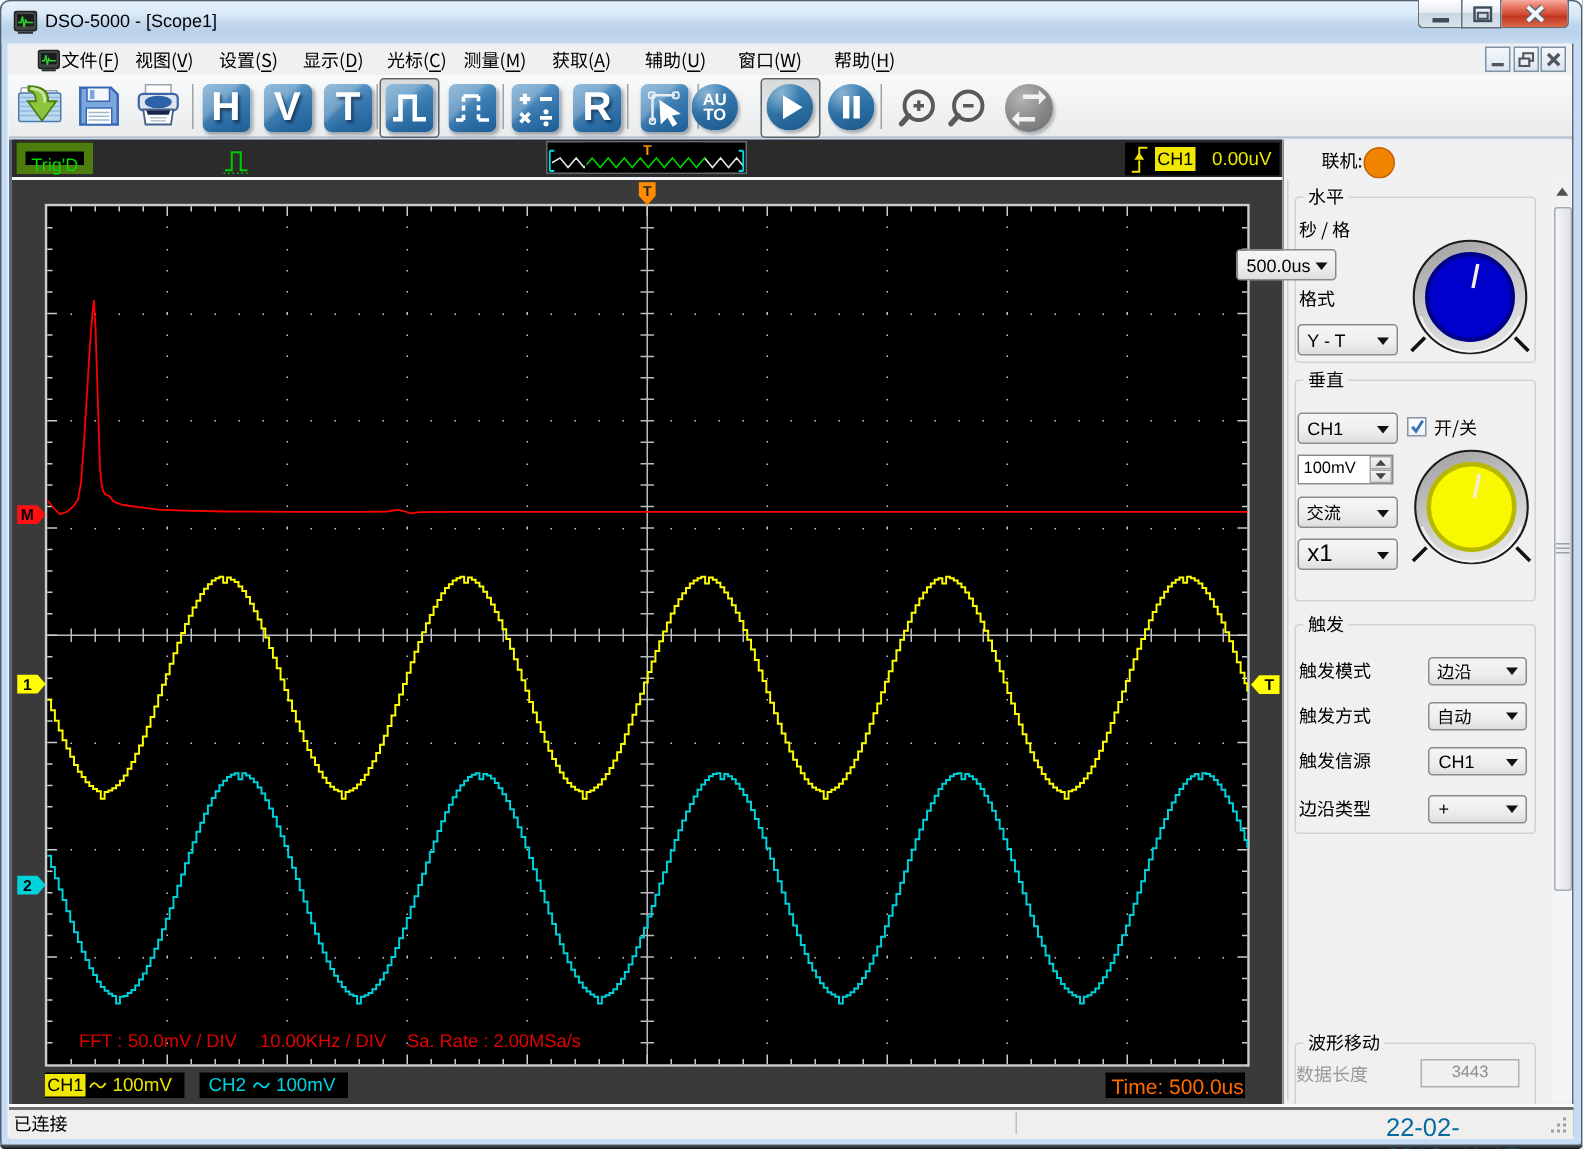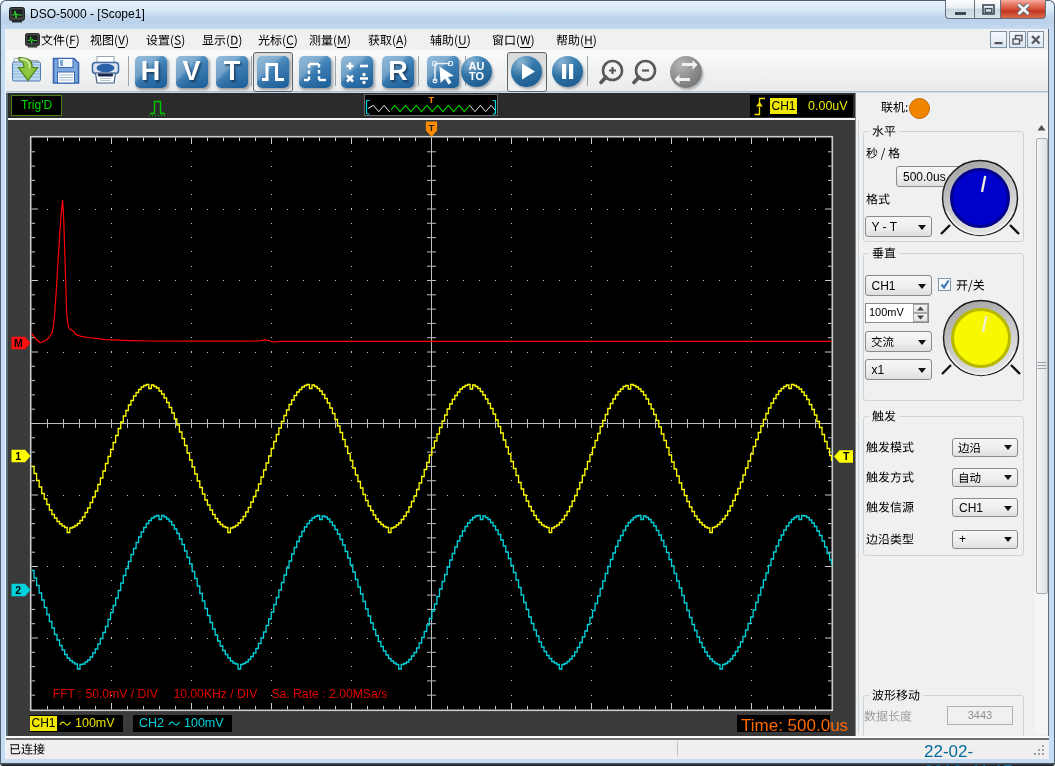--- a/index.html
+++ b/index.html
@@ -218,21 +218,21 @@
     </svg>
     <div style="position:absolute;left:670px;top:56px;width:32px;height:32px;border-radius:50%;background:radial-gradient(circle at 35% 28%,#b5b5b5,#878787 55%,#6b6b6b 100%);box-shadow:1.5px 2px 2px rgba(90,100,110,.4)">
       <svg width="32" height="32">
         <path d="M12 7 L12 10 22.5 10 22.5 13.8 27.5 8.8 22.5 4 22.5 7 Z" fill="#f2f2f2"></path>
         <path d="M20 25 L20 22 9.5 22 9.5 18.2 4.5 23.2 9.5 28 9.5 25 Z" fill="#f2f2f2"></path>
       </svg>
     </div>
     <div id="infostrip"></div>
     <div style="position:absolute;left:6px;top:93px;width:2px;height:643px;background:#5a6b7a"></div>
     <div style="position:absolute;left:5px;top:29px;width:1px;height:729px;background:rgba(255,255,255,.7)"></div>
-    <div style="position:absolute;left:11px;top:95px;width:51px;height:21px;background:#000;border:1px solid #4d7c0f;color:#00dc00;font-size:12px;line-height:19px;text-align:center">Trig'D</div>
+    <div style="position:absolute;left:11px;top:95px;width:51px;height:21px;background:#000;border:6px solid #4d7c0f;color:#00dc00;font-size:12px;line-height:19px;text-align:center">Trig'D</div>
     <svg style="position:absolute;left:148px;top:98px" width="24" height="20">
       <path d="M2 15.5 H6.5 V3.5 H12.5 V15.5 H17" stroke="#00c800" stroke-width="1.4" fill="none"></path>
       <path d="M1 17.5 H18" stroke="#00c800" stroke-width="1" stroke-dasharray="1 2"></path>
     </svg>
     <div style="position:absolute;left:364px;top:94px;width:134px;height:22px;background:#000;border:1px solid #6a6a6a"></div>
     <svg style="position:absolute;left:0;top:0" width="1055" height="766" pointer-events="none">
       <defs>
         <clipPath id="cpw">
           <rect x="366" y="95" width="130" height="20"></rect>
         </clipPath>
@@ -297,21 +297,21 @@
       <path d="M1 6 Q3.5 1 6 4.5 Q8.5 8 11.5 3" stroke="#e8e000" stroke-width="1.2" fill="none"></path>
     </svg>
     <div style="position:absolute;left:75px;top:716px;color:#e8e000;font-size:12.5px">100mV</div>
     <div style="position:absolute;left:133px;top:714.5px;width:99px;height:17px;background:#000"></div>
     <div style="position:absolute;left:139px;top:716px;color:#00d2dc;font-size:12.5px">CH2</div>
     <svg style="position:absolute;left:168px;top:719px" width="13" height="9">
       <path d="M1 6 Q3.5 1 6 4.5 Q8.5 8 11.5 3" stroke="#00d2dc" stroke-width="1.2" fill="none"></path>
     </svg>
     <div style="position:absolute;left:184px;top:716px;color:#00d2dc;font-size:12.5px">100mV</div>
     <div style="position:absolute;left:737px;top:714.5px;width:93px;height:17px;background:#000"></div>
-    <div style="position:absolute;left:741px;top:716px;color:#ff6a00;font-size:17px">Time: 500.0us</div>
+    <div style="position:absolute;left:741px;top:716px;color:#ff6a00;font-size:14px">Time: 500.0us</div>
     <div id="rpanel"></div>
     <svg style="position:absolute;left:881px;top:99.4px" width="29" height="18">
       <path transform="translate(0,12.6)" d="M5.8 -9.5C6.3 -9 6.8 -8.2 7 -7.7L7.8 -8.1C7.6 -8.6 7 -9.3 6.6 -9.9ZM9.7 -9.9C9.4 -9.2 8.9 -8.2 8.4 -7.6H5.4V-6.8H7.6V-5.3L7.6 -4.6H5.1V-3.7H7.5C7.3 -2.4 6.7 -0.8 4.7 0.4C4.9 0.6 5.2 0.9 5.4 1.1C6.9 0 7.7 -1.2 8.1 -2.4C8.7 -0.9 9.7 0.3 11 0.9C11.1 0.7 11.4 0.4 11.6 0.2C10.1 -0.5 9 -1.9 8.5 -3.7H11.5V-4.6H8.5L8.5 -5.3V-6.8H11V-7.6H9.4C9.8 -8.2 10.2 -8.9 10.6 -9.6ZM0.5 -1.6 0.6 -0.8 3.8 -1.3V1H4.5V-1.4L5.5 -1.6L5.5 -2.4L4.5 -2.2V-8.7H5.1V-9.6H0.6V-8.7H1.2V-1.7ZM2 -8.7H3.8V-7H2ZM2 -6.3H3.8V-4.6H2ZM2 -3.8H3.8V-2.1L2 -1.8Z M18 -9.4V-5.5C18 -3.7 17.8 -1.3 16.2 0.4C16.4 0.5 16.7 0.8 16.9 1C18.6 -0.8 18.9 -3.5 18.9 -5.5V-8.5H21.1V-0.8C21.1 0.2 21.2 0.4 21.4 0.6C21.6 0.8 21.8 0.8 22.1 0.8C22.2 0.8 22.5 0.8 22.7 0.8C22.9 0.8 23.1 0.8 23.3 0.7C23.5 0.6 23.6 0.3 23.7 0C23.7 -0.3 23.7 -1.2 23.7 -1.9C23.5 -1.9 23.2 -2.1 23.1 -2.3C23.1 -1.5 23 -0.8 23 -0.5C23 -0.3 23 -0.2 22.9 -0.1C22.8 -0 22.7 0 22.6 0C22.5 0 22.4 0 22.3 0C22.2 0 22.1 -0 22.1 -0.1C22 -0.1 22 -0.3 22 -0.7V-9.4ZM14.6 -10.1V-7.5H12.6V-6.6H14.5C14.1 -5 13.2 -3.1 12.3 -2.1C12.5 -1.9 12.7 -1.5 12.8 -1.3C13.5 -2.1 14.1 -3.5 14.6 -4.9V0.9H15.5V-4.6C16 -4 16.5 -3.2 16.8 -2.8L17.3 -3.6C17.1 -3.9 15.9 -5.1 15.5 -5.6V-6.6H17.3V-7.5H15.5V-10.1Z M25.7 -4.7C26.1 -4.7 26.5 -5 26.5 -5.5C26.5 -6 26.1 -6.4 25.7 -6.4C25.2 -6.4 24.9 -6 24.9 -5.5C24.9 -5 25.2 -4.7 25.7 -4.7ZM25.7 0.2C26.1 0.2 26.5 -0.2 26.5 -0.7C26.5 -1.2 26.1 -1.5 25.7 -1.5C25.2 -1.5 24.9 -1.2 24.9 -0.7C24.9 -0.2 25.2 0.2 25.7 0.2Z" fill="#000"></path>
     </svg>
     <div style="position:absolute;left:908.5px;top:97.5px;width:21px;height:21px;border-radius:50%;background:#f28500;border:1px solid #c06400"></div>
     <div style="position:absolute;left:856px;top:119px;width:193px;height:2px;background:#eef1f3"></div>
     <div style="position:absolute;left:857.5px;top:120px;width:1px;height:614px;background:#c8d3da"></div>
     <div style="position:absolute;left:1035px;top:120px;width:13.5px;height:614px;background:#f4f5f6"></div>
     <div style="position:absolute;left:1035px;top:120px;width:13.5px;height:17px;background:#f0f1f2">
       <svg width="13" height="17">
@@ -323,21 +323,21 @@
       <path d="M0.5 1.5h9M0.5 4.5h9M0.5 7.5h9" stroke="#9aa0a5" stroke-width="1"></path>
     </svg>
     <div class="grp" style="left:863px;top:131px;width:161px;height:111px"></div>
     <div class="glab" style="left:869px;top:126px;width:30px;height:10px"></div>
     <svg style="position:absolute;left:872px;top:122.9px" width="26" height="18">
       <path transform="translate(0,12.6)" d="M0.9 -7V-6.1H3.8C3.2 -3.7 2 -1.9 0.5 -0.9C0.7 -0.8 1 -0.4 1.2 -0.2C2.9 -1.4 4.3 -3.7 4.9 -6.8L4.3 -7L4.1 -7ZM9.8 -7.8C9.2 -7 8.3 -5.9 7.5 -5.2C7.1 -5.8 6.8 -6.5 6.5 -7.2V-10.1H5.5V-0.3C5.5 -0.1 5.5 -0 5.3 0C5.1 0 4.5 0 3.8 -0C3.9 0.3 4.1 0.7 4.1 1C5 1 5.6 0.9 6 0.8C6.4 0.6 6.5 0.3 6.5 -0.3V-5.3C7.6 -3.2 9.2 -1.3 11 -0.3C11.2 -0.6 11.5 -0.9 11.7 -1.1C10.2 -1.8 8.9 -3 7.9 -4.5C8.8 -5.2 9.8 -6.3 10.6 -7.2Z M14.1 -7.6C14.6 -6.7 15 -5.5 15.2 -4.8L16 -5.1C15.9 -5.8 15.4 -6.9 14.9 -7.8ZM21.1 -7.9C20.8 -7 20.2 -5.8 19.8 -5L20.5 -4.8C21 -5.5 21.6 -6.6 22 -7.6ZM12.6 -4.2V-3.3H17.5V0.9H18.4V-3.3H23.4V-4.2H18.4V-8.4H22.7V-9.3H13.3V-8.4H17.5V-4.2Z" fill="#000"></path>
     </svg>
     <svg style="position:absolute;left:866px;top:145.4px" width="36" height="18">
       <path transform="translate(0,12.6)" d="M5.9 -8C5.7 -6.7 5.4 -5.3 5 -4.4C5.2 -4.3 5.6 -4.2 5.7 -4C6.2 -5 6.5 -6.5 6.8 -7.9ZM9.3 -7.9C9.9 -6.9 10.4 -5.5 10.6 -4.6L11.5 -4.9C11.2 -5.8 10.7 -7.2 10.1 -8.2ZM10.1 -4.2C9.2 -1.8 7.3 -0.5 4.3 0.1C4.5 0.3 4.7 0.7 4.8 0.9C8 0.2 10 -1.3 10.9 -3.9ZM7.6 -10.1V-2.7H8.5V-10.1ZM4.5 -9.9C3.6 -9.5 2 -9.2 0.6 -8.9C0.7 -8.7 0.9 -8.4 0.9 -8.2C1.4 -8.3 2 -8.4 2.5 -8.5V-6.7H0.5V-5.9H2.4C1.9 -4.5 1.1 -2.9 0.4 -2.1C0.5 -1.8 0.7 -1.5 0.8 -1.2C1.4 -2 2 -3.2 2.5 -4.4V0.9H3.4V-4.6C3.8 -4 4.3 -3.3 4.5 -2.9L5 -3.6C4.8 -3.9 3.7 -5.3 3.4 -5.6V-5.9H5.1V-6.7H3.4V-8.7C4 -8.8 4.6 -9 5 -9.2Z M14.8 2.1H15.6L19.2 -9.5H18.4Z M29 -8H31.6C31.2 -7.2 30.8 -6.6 30.2 -6C29.6 -6.5 29.2 -7.2 28.8 -7.8ZM24.5 -10.1V-7.5H22.7V-6.7H24.4C24 -5 23.2 -3.1 22.4 -2.1C22.6 -1.9 22.8 -1.5 22.9 -1.3C23.5 -2.1 24.1 -3.4 24.5 -4.8V0.9H25.4V-5.1C25.7 -4.6 26.1 -3.9 26.3 -3.6L26.9 -4.3C26.7 -4.6 25.7 -5.8 25.4 -6.1V-6.7H26.7L26.4 -6.4C26.6 -6.3 27 -6 27.1 -5.8C27.6 -6.2 28 -6.6 28.3 -7.1C28.7 -6.5 29.1 -5.9 29.6 -5.4C28.6 -4.5 27.4 -3.9 26.2 -3.5C26.4 -3.3 26.6 -3 26.7 -2.8C27 -2.9 27.3 -3 27.6 -3.1V1H28.5V0.4H31.8V0.9H32.7V-3.2L33.2 -3C33.4 -3.3 33.6 -3.6 33.8 -3.8C32.6 -4.1 31.6 -4.7 30.8 -5.4C31.6 -6.3 32.3 -7.3 32.7 -8.6L32.2 -8.8L32 -8.8H29.4C29.6 -9.1 29.8 -9.5 29.9 -9.9L29.1 -10.1C28.6 -8.9 27.8 -7.7 26.9 -6.8V-7.5H25.4V-10.1ZM28.5 -0.3V-2.7H31.8V-0.3ZM28.2 -3.4C28.9 -3.8 29.6 -4.3 30.2 -4.8C30.8 -4.3 31.5 -3.8 32.2 -3.4Z" fill="#000"></path>
     </svg>
-    <div class="combo" style="left:896px;top:166px;width:67px;height:21px">
+    <div class="combo" style="left:824px;top:166px;width:67px;height:21px">
       <span class="ct" style="font-size:12px">500.0us</span>
       <div class="carr"></div>
     </div>
     <svg style="position:absolute;left:866px;top:191.4px" width="26" height="18">
       <path transform="translate(0,12.6)" d="M6.9 -8H9.5C9.2 -7.2 8.7 -6.6 8.1 -6C7.5 -6.5 7.1 -7.2 6.8 -7.8ZM2.4 -10.1V-7.5H0.6V-6.7H2.3C1.9 -5 1.1 -3.1 0.3 -2.1C0.5 -1.9 0.7 -1.5 0.8 -1.3C1.4 -2.1 2 -3.4 2.4 -4.8V0.9H3.3V-5.1C3.6 -4.6 4.1 -3.9 4.3 -3.6L4.8 -4.3C4.6 -4.6 3.6 -5.8 3.3 -6.1V-6.7H4.6L4.4 -6.4C4.6 -6.3 4.9 -6 5.1 -5.8C5.5 -6.2 5.9 -6.6 6.3 -7.1C6.6 -6.5 7 -5.9 7.5 -5.4C6.5 -4.5 5.3 -3.9 4.1 -3.5C4.3 -3.3 4.5 -3 4.6 -2.8C4.9 -2.9 5.2 -3 5.5 -3.1V1H6.4V0.4H9.7V0.9H10.6V-3.2L11.2 -3C11.3 -3.3 11.5 -3.6 11.7 -3.8C10.5 -4.1 9.5 -4.7 8.7 -5.4C9.6 -6.3 10.2 -7.3 10.7 -8.6L10.1 -8.8L9.9 -8.8H7.3C7.5 -9.1 7.7 -9.5 7.8 -9.9L7 -10.1C6.5 -8.9 5.7 -7.7 4.8 -6.8V-7.5H3.3V-10.1ZM6.4 -0.3V-2.7H9.7V-0.3ZM6.1 -3.4C6.8 -3.8 7.5 -4.3 8.1 -4.8C8.7 -4.3 9.4 -3.8 10.2 -3.4Z M20.5 -9.5C21.1 -9.1 21.9 -8.4 22.2 -8L22.9 -8.5C22.5 -9 21.7 -9.6 21.1 -10ZM18.8 -10C18.8 -9.3 18.8 -8.6 18.8 -7.8H12.7V-7H18.9C19.2 -2.5 20.2 1 22.2 1C23.1 1 23.4 0.4 23.6 -1.7C23.4 -1.8 23 -2 22.8 -2.2C22.7 -0.6 22.6 0 22.3 0C21.1 0 20.1 -2.9 19.8 -7H23.4V-7.8H19.8C19.8 -8.5 19.7 -9.3 19.7 -10ZM12.7 -0.3 13 0.6C14.5 0.3 16.7 -0.2 18.8 -0.7L18.7 -1.5L16.1 -1V-4.3H18.4V-5.2H13.1V-4.3H15.2V-0.8Z" fill="#000"></path>
     </svg>
     <div class="combo" style="left:864.5px;top:216px;width:67px;height:21px">
       <span class="ct" style="font-size:12px">Y - T</span>
       <div class="carr"></div>
     </div>
@@ -383,21 +383,21 @@
         <polygon points="6.5,5.5 3,1.5 10,1.5" fill="#444"></polygon>
       </svg>
     </div>
     <div class="combo" style="left:864.5px;top:331px;width:67px;height:21px">
       <div class="carr"></div>
     </div>
     <svg style="position:absolute;left:870.5px;top:334.2px" width="25" height="17">
       <path transform="translate(0,12.1)" d="M3.7 -6.9C3 -6 1.8 -5.1 0.8 -4.5C1 -4.4 1.3 -4 1.5 -3.9C2.5 -4.5 3.7 -5.6 4.5 -6.5ZM7.1 -6.4C8.2 -5.6 9.5 -4.6 10 -3.8L10.8 -4.4C10.1 -5.1 8.8 -6.2 7.8 -6.9ZM4 -4.9 3.3 -4.6C3.7 -3.5 4.4 -2.5 5.2 -1.7C3.9 -0.8 2.4 -0.2 0.5 0.2C0.7 0.4 1 0.7 1.1 0.9C2.9 0.5 4.5 -0.2 5.8 -1.2C7 -0.2 8.6 0.5 10.5 0.9C10.6 0.6 10.8 0.3 11 0.1C9.2 -0.2 7.6 -0.9 6.4 -1.7C7.2 -2.5 7.9 -3.5 8.4 -4.7L7.5 -4.9C7.1 -3.9 6.5 -3 5.8 -2.3C5 -3 4.5 -3.9 4 -4.9ZM4.8 -9.5C5.1 -9.1 5.4 -8.5 5.6 -8.1H0.8V-7.2H10.7V-8.1H5.9L6.5 -8.3C6.3 -8.7 5.9 -9.3 5.6 -9.8Z M18.1 -4.2V0.4H18.9V-4.2ZM16.1 -4.2V-3C16.1 -1.9 16 -0.6 14.5 0.3C14.7 0.4 15 0.7 15.1 0.9C16.7 -0.2 16.9 -1.7 16.9 -3V-4.2ZM20.2 -4.2V-0.5C20.2 0.2 20.2 0.4 20.4 0.5C20.6 0.7 20.8 0.7 21 0.7C21.2 0.7 21.5 0.7 21.6 0.7C21.8 0.7 22 0.7 22.2 0.6C22.3 0.5 22.4 0.4 22.5 0.1C22.5 -0.1 22.6 -0.7 22.6 -1.2C22.4 -1.2 22.1 -1.4 22 -1.5C22 -0.9 22 -0.5 21.9 -0.3C21.9 -0.1 21.9 -0.1 21.8 -0C21.8 0 21.7 0 21.6 0C21.5 0 21.3 0 21.2 0C21.2 0 21.1 0 21.1 -0C21 -0.1 21 -0.2 21 -0.4V-4.2ZM12.5 -8.9C13.2 -8.5 14 -7.9 14.4 -7.4L14.9 -8.1C14.5 -8.5 13.7 -9.1 13 -9.5ZM12 -5.7C12.7 -5.4 13.6 -4.9 14.1 -4.5L14.5 -5.2C14.1 -5.6 13.2 -6.1 12.4 -6.4ZM12.2 0.2 13 0.8C13.7 -0.3 14.5 -1.7 15.1 -3L14.4 -3.5C13.8 -2.2 12.9 -0.7 12.2 0.2ZM17.9 -9.5C18.1 -9.1 18.3 -8.6 18.4 -8.2H15.2V-7.4H17.4C16.9 -6.8 16.3 -5.9 16.1 -5.7C15.8 -5.5 15.5 -5.5 15.3 -5.4C15.4 -5.2 15.5 -4.8 15.5 -4.6C15.9 -4.7 16.4 -4.8 21.1 -5.1C21.4 -4.8 21.6 -4.5 21.7 -4.2L22.4 -4.7C22 -5.4 21.1 -6.4 20.4 -7.2L19.7 -6.8C20 -6.5 20.3 -6.1 20.6 -5.8L17 -5.6C17.4 -6.1 18 -6.8 18.4 -7.4H22.4V-8.2H19.3C19.2 -8.6 19 -9.2 18.7 -9.7Z" fill="#000"></path>
     </svg>
     <div class="combo" style="left:864.5px;top:359px;width:67px;height:21px">
-      <span class="ct" style="font-size:12px">x1</span>
+      <span class="ct" style="font-size:16px">x1</span>
       <div class="carr"></div>
     </div>
     <svg style="position:absolute;left:934px;top:290.5px" width="94" height="94" viewBox="0 0 94 94">
       <defs>
         <linearGradient id="rgf8f" x1="0" y1="0" x2="0.4" y2="1">
           <stop offset="0" stop-color="#9d9d9d"></stop>
           <stop offset="0.55" stop-color="#c6c6c6"></stop>
           <stop offset="1" stop-color="#e2e2e2"></stop>
         </linearGradient>
       </defs>

